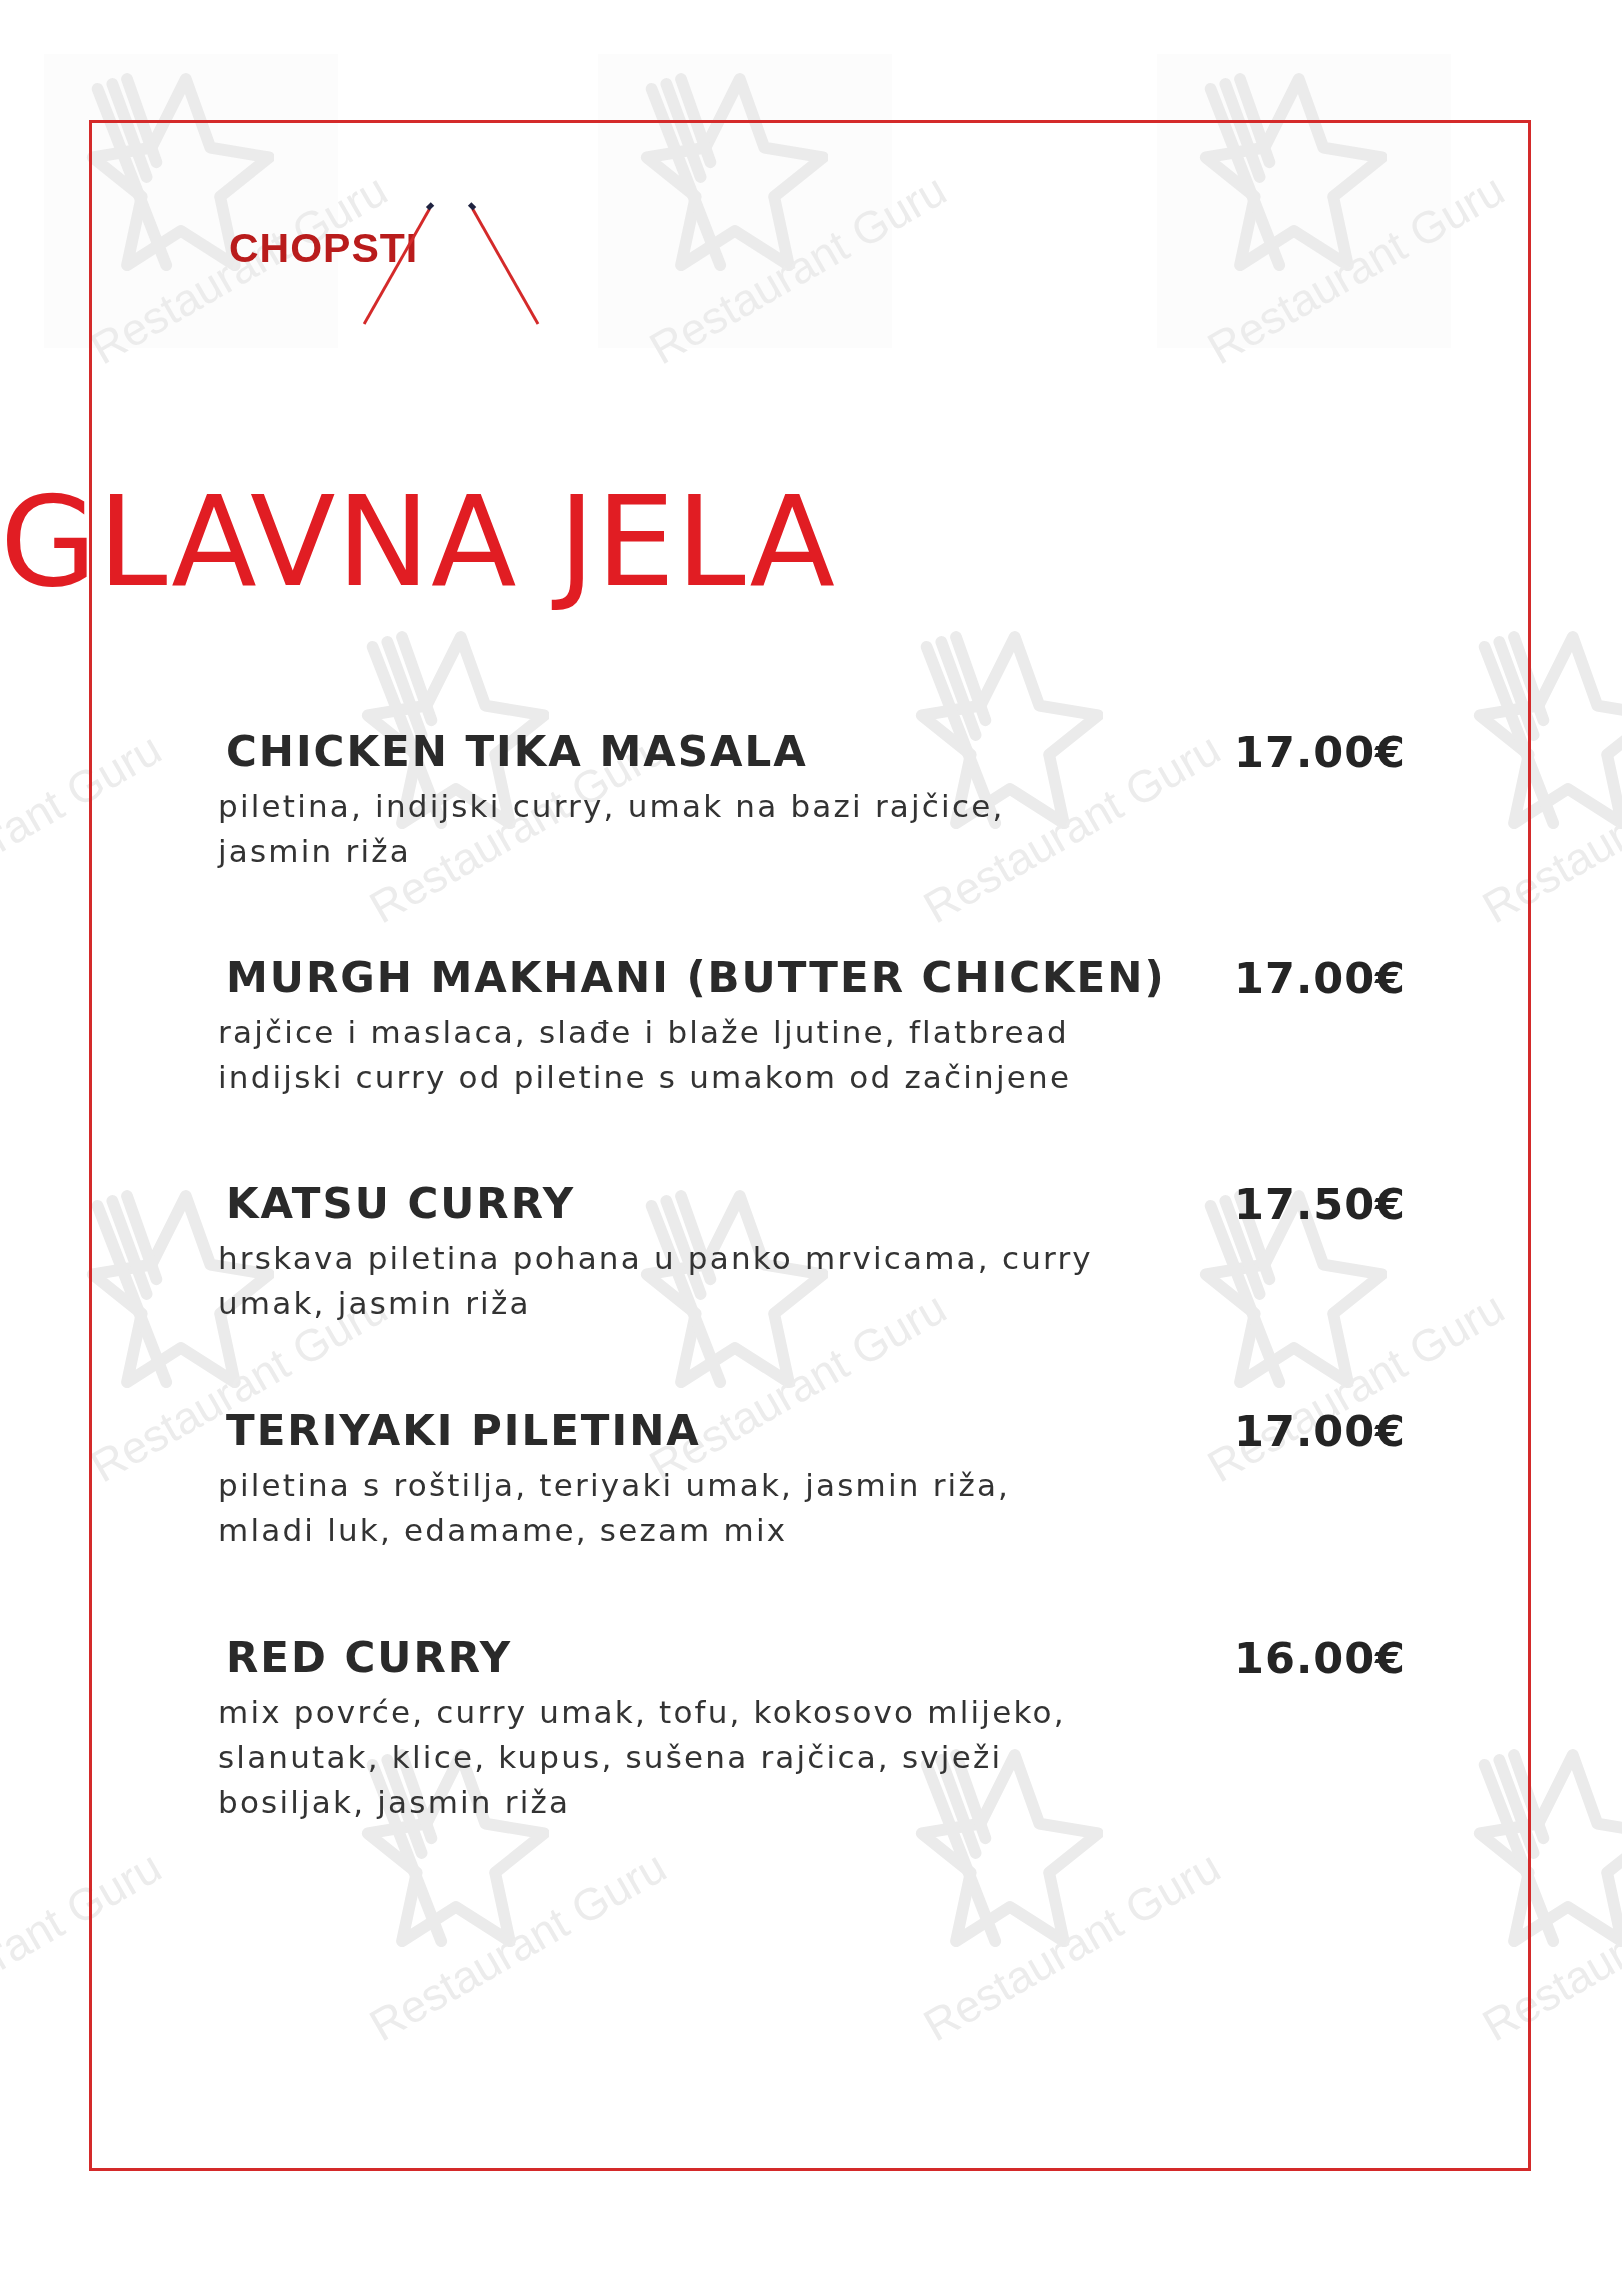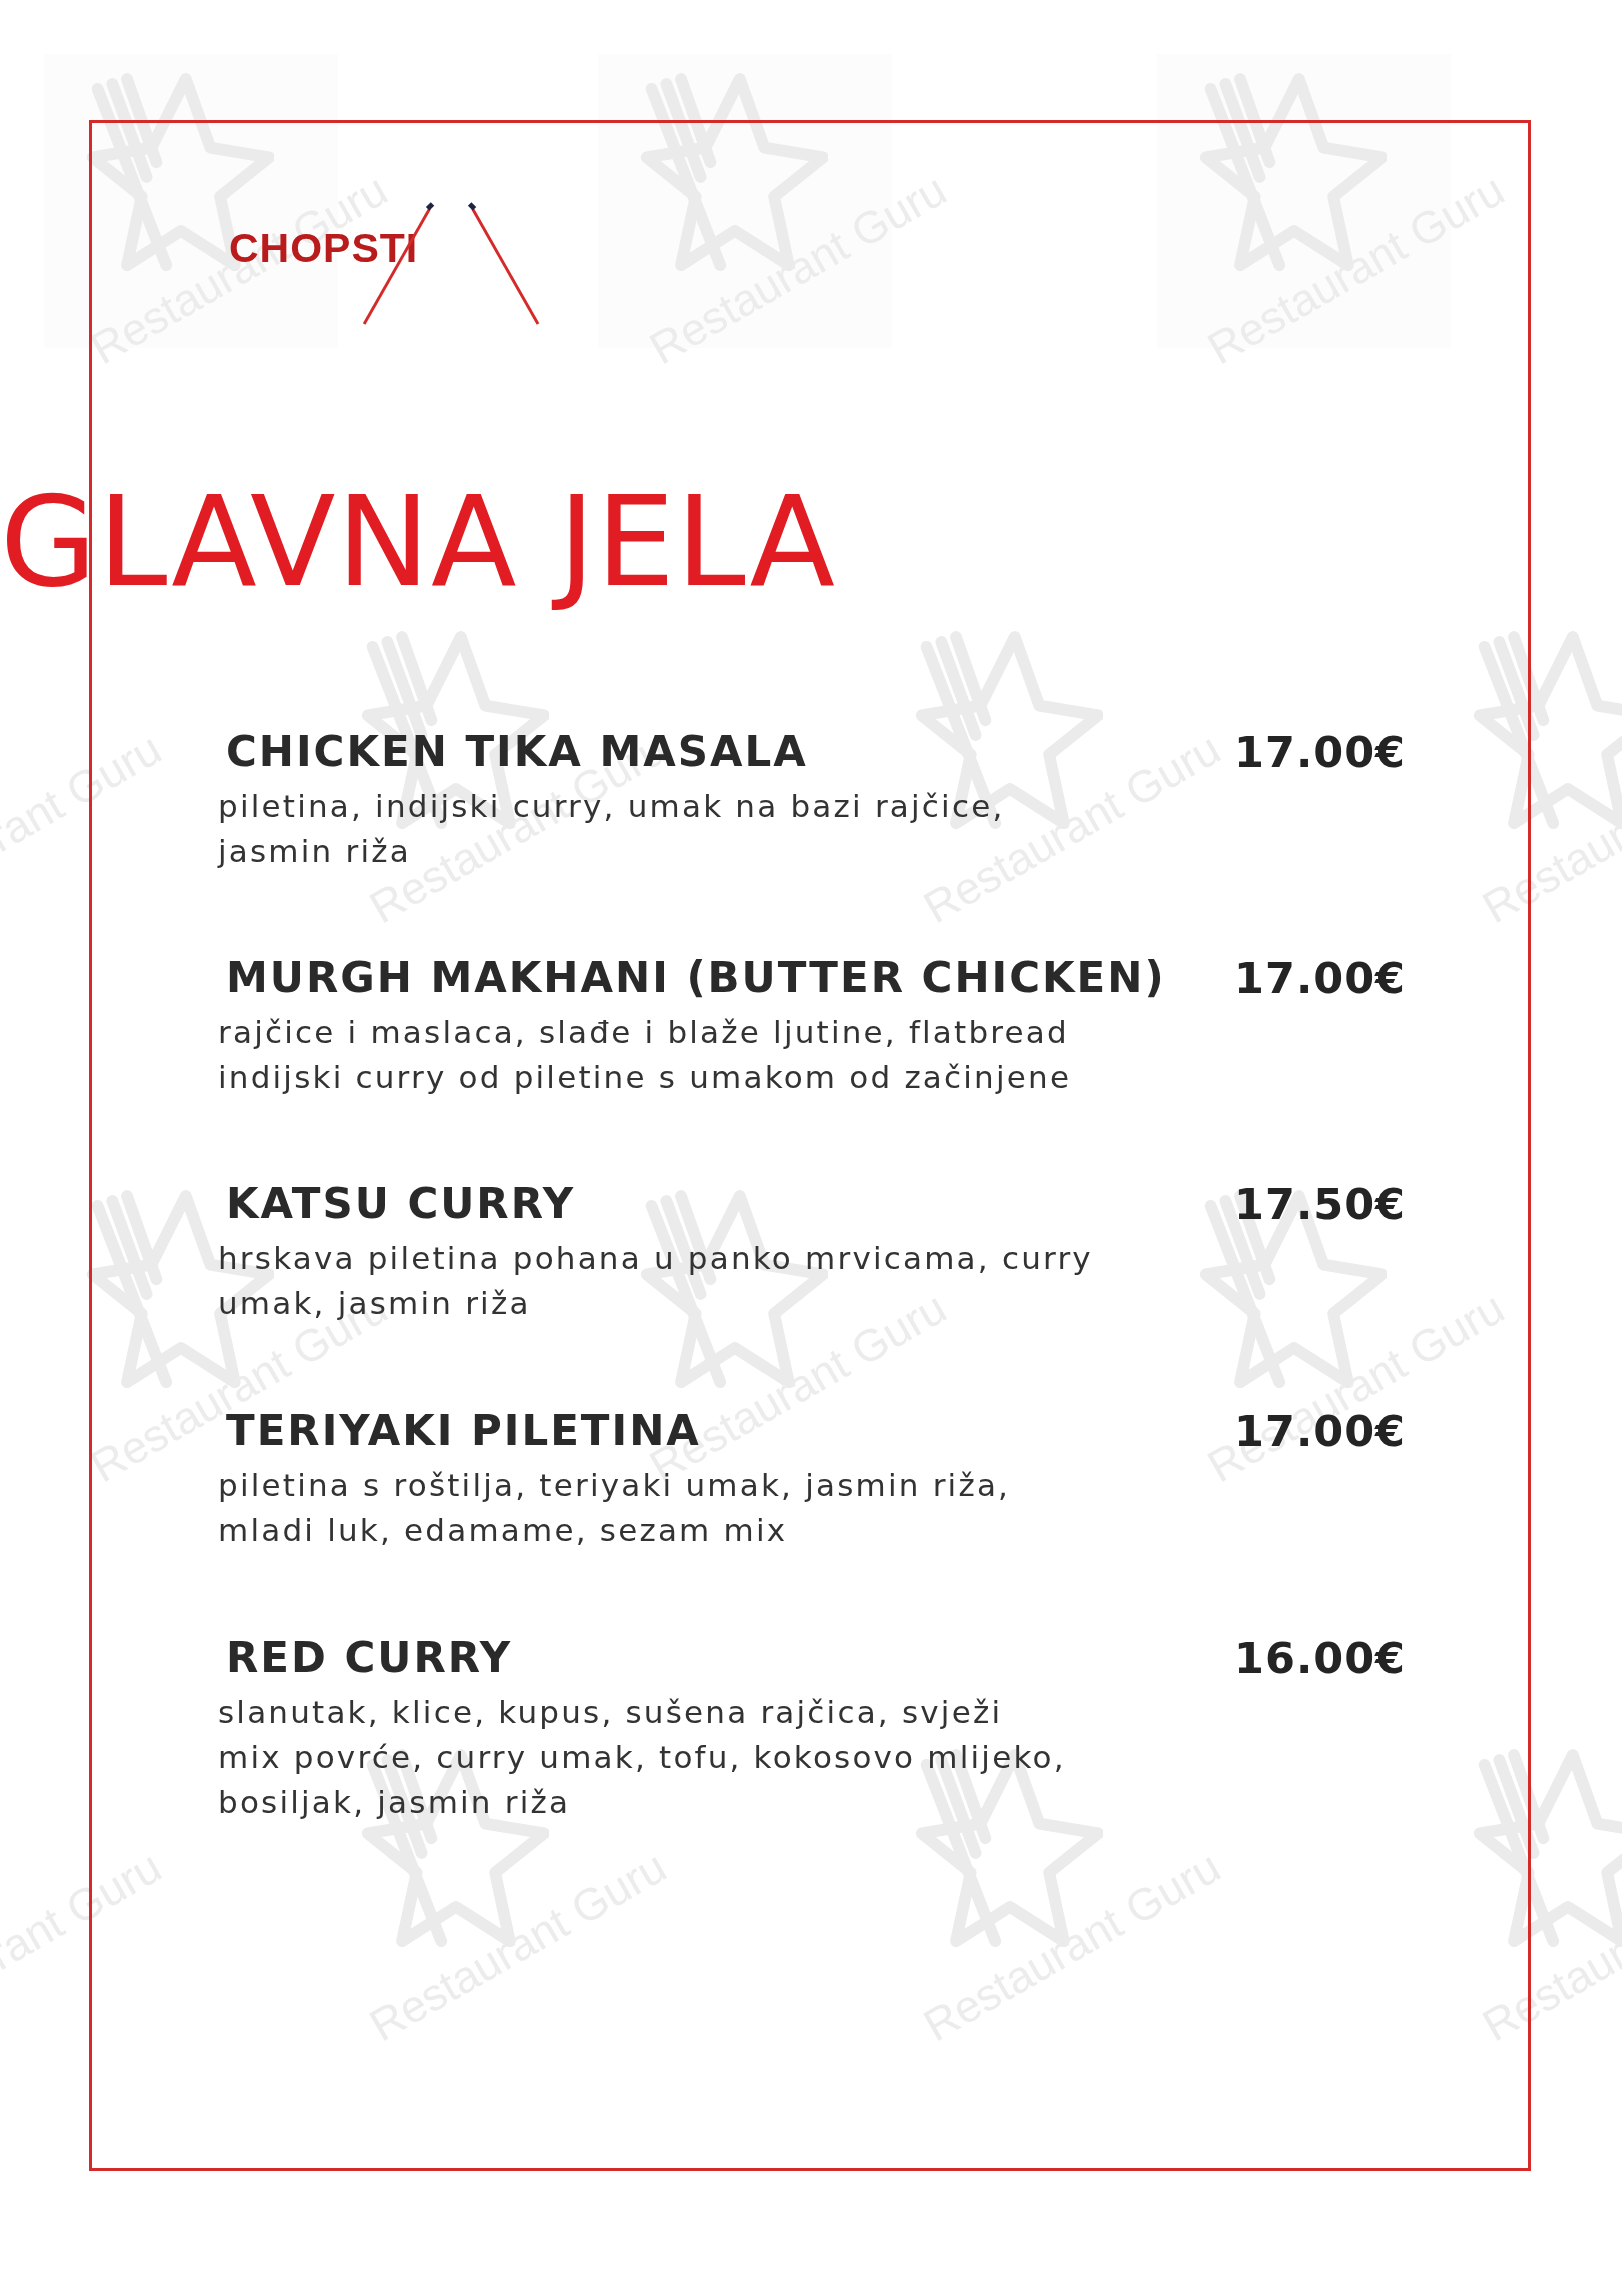--- a/index.html
+++ b/index.html
@@ -199,19 +199,19 @@
     <div class="item-desc">
       <span>piletina s roštilja, teriyaki umak, jasmin riža,</span>
       <span>mladi luk, edamame, sezam mix</span>
     </div>
   </div>
 
   <div class="item" style="top:1633px;">
     <div class="item-name">RED CURRY</div>
     <div class="item-price">16.00€</div>
     <div class="item-desc">
+      <span>mix povrće, curry umak, tofu, kokosovo mlijeko,</span>
       <span>slanutak, klice, kupus, sušena rajčica, svježi</span>
-      <span>mix povrće, curry umak, tofu, kokosovo mlijeko,</span>
       <span>bosiljak, jasmin riža</span>
     </div>
   </div>
 </div>
 
 
 </body></html>

